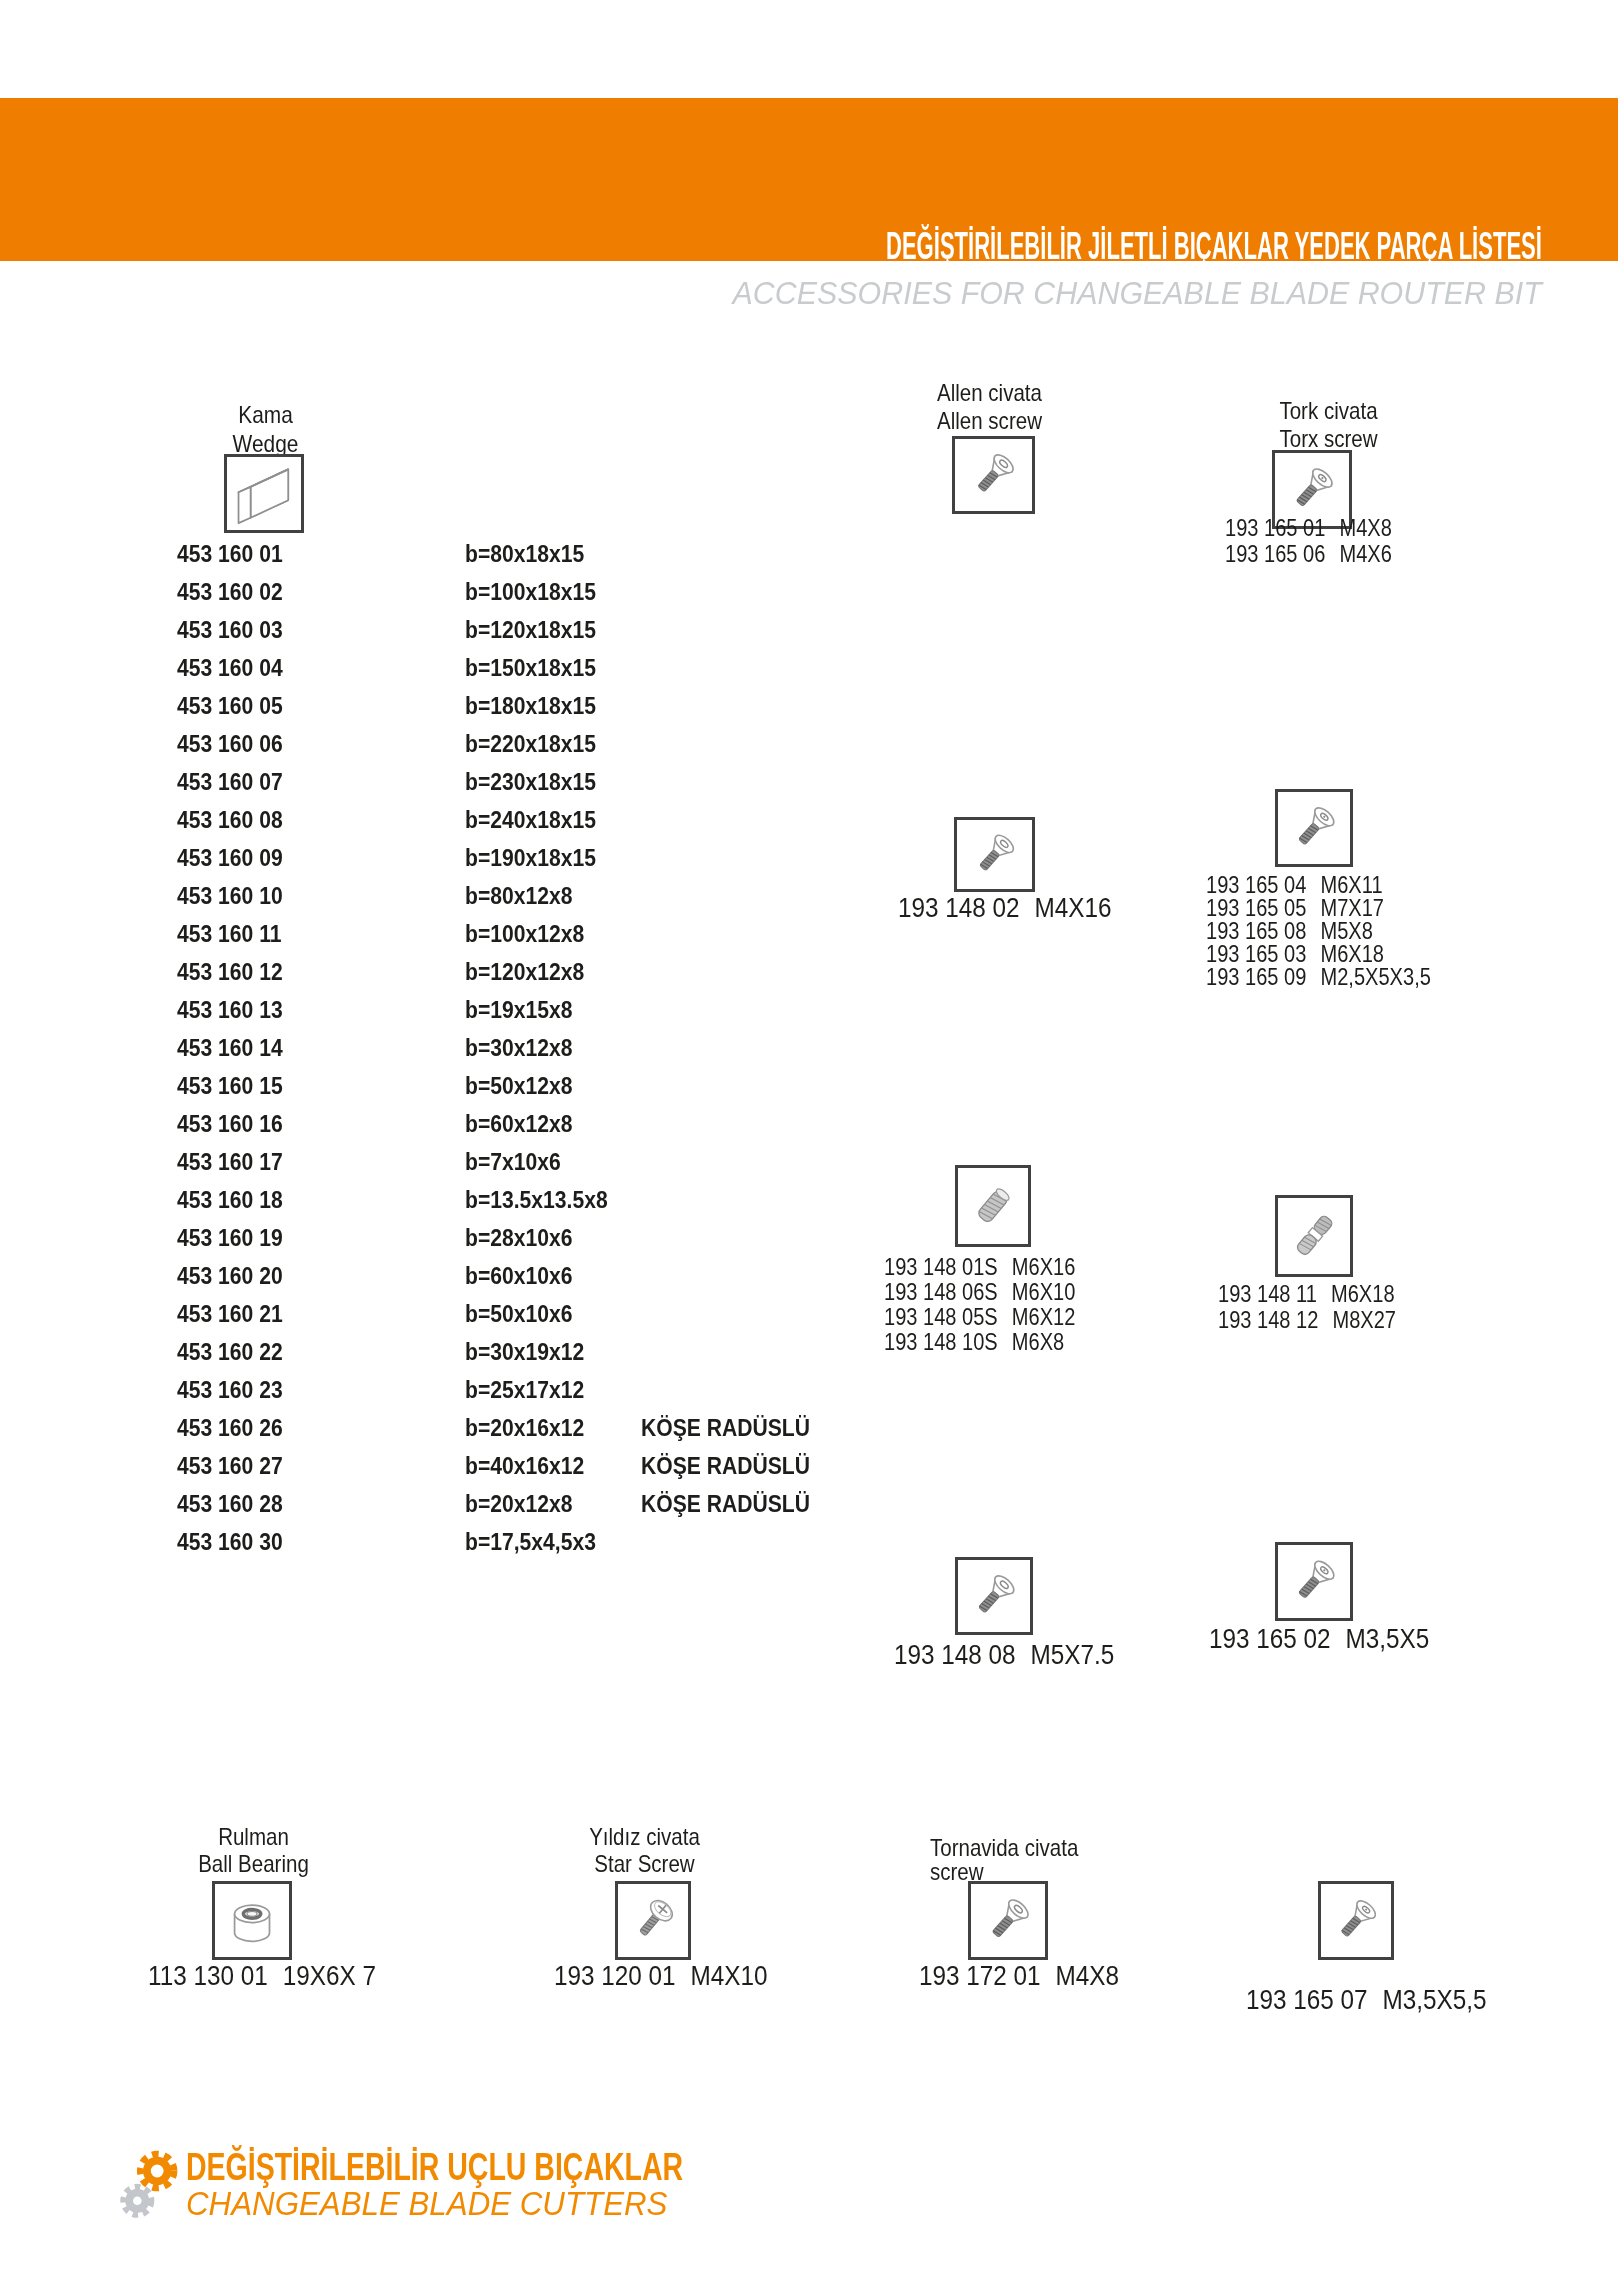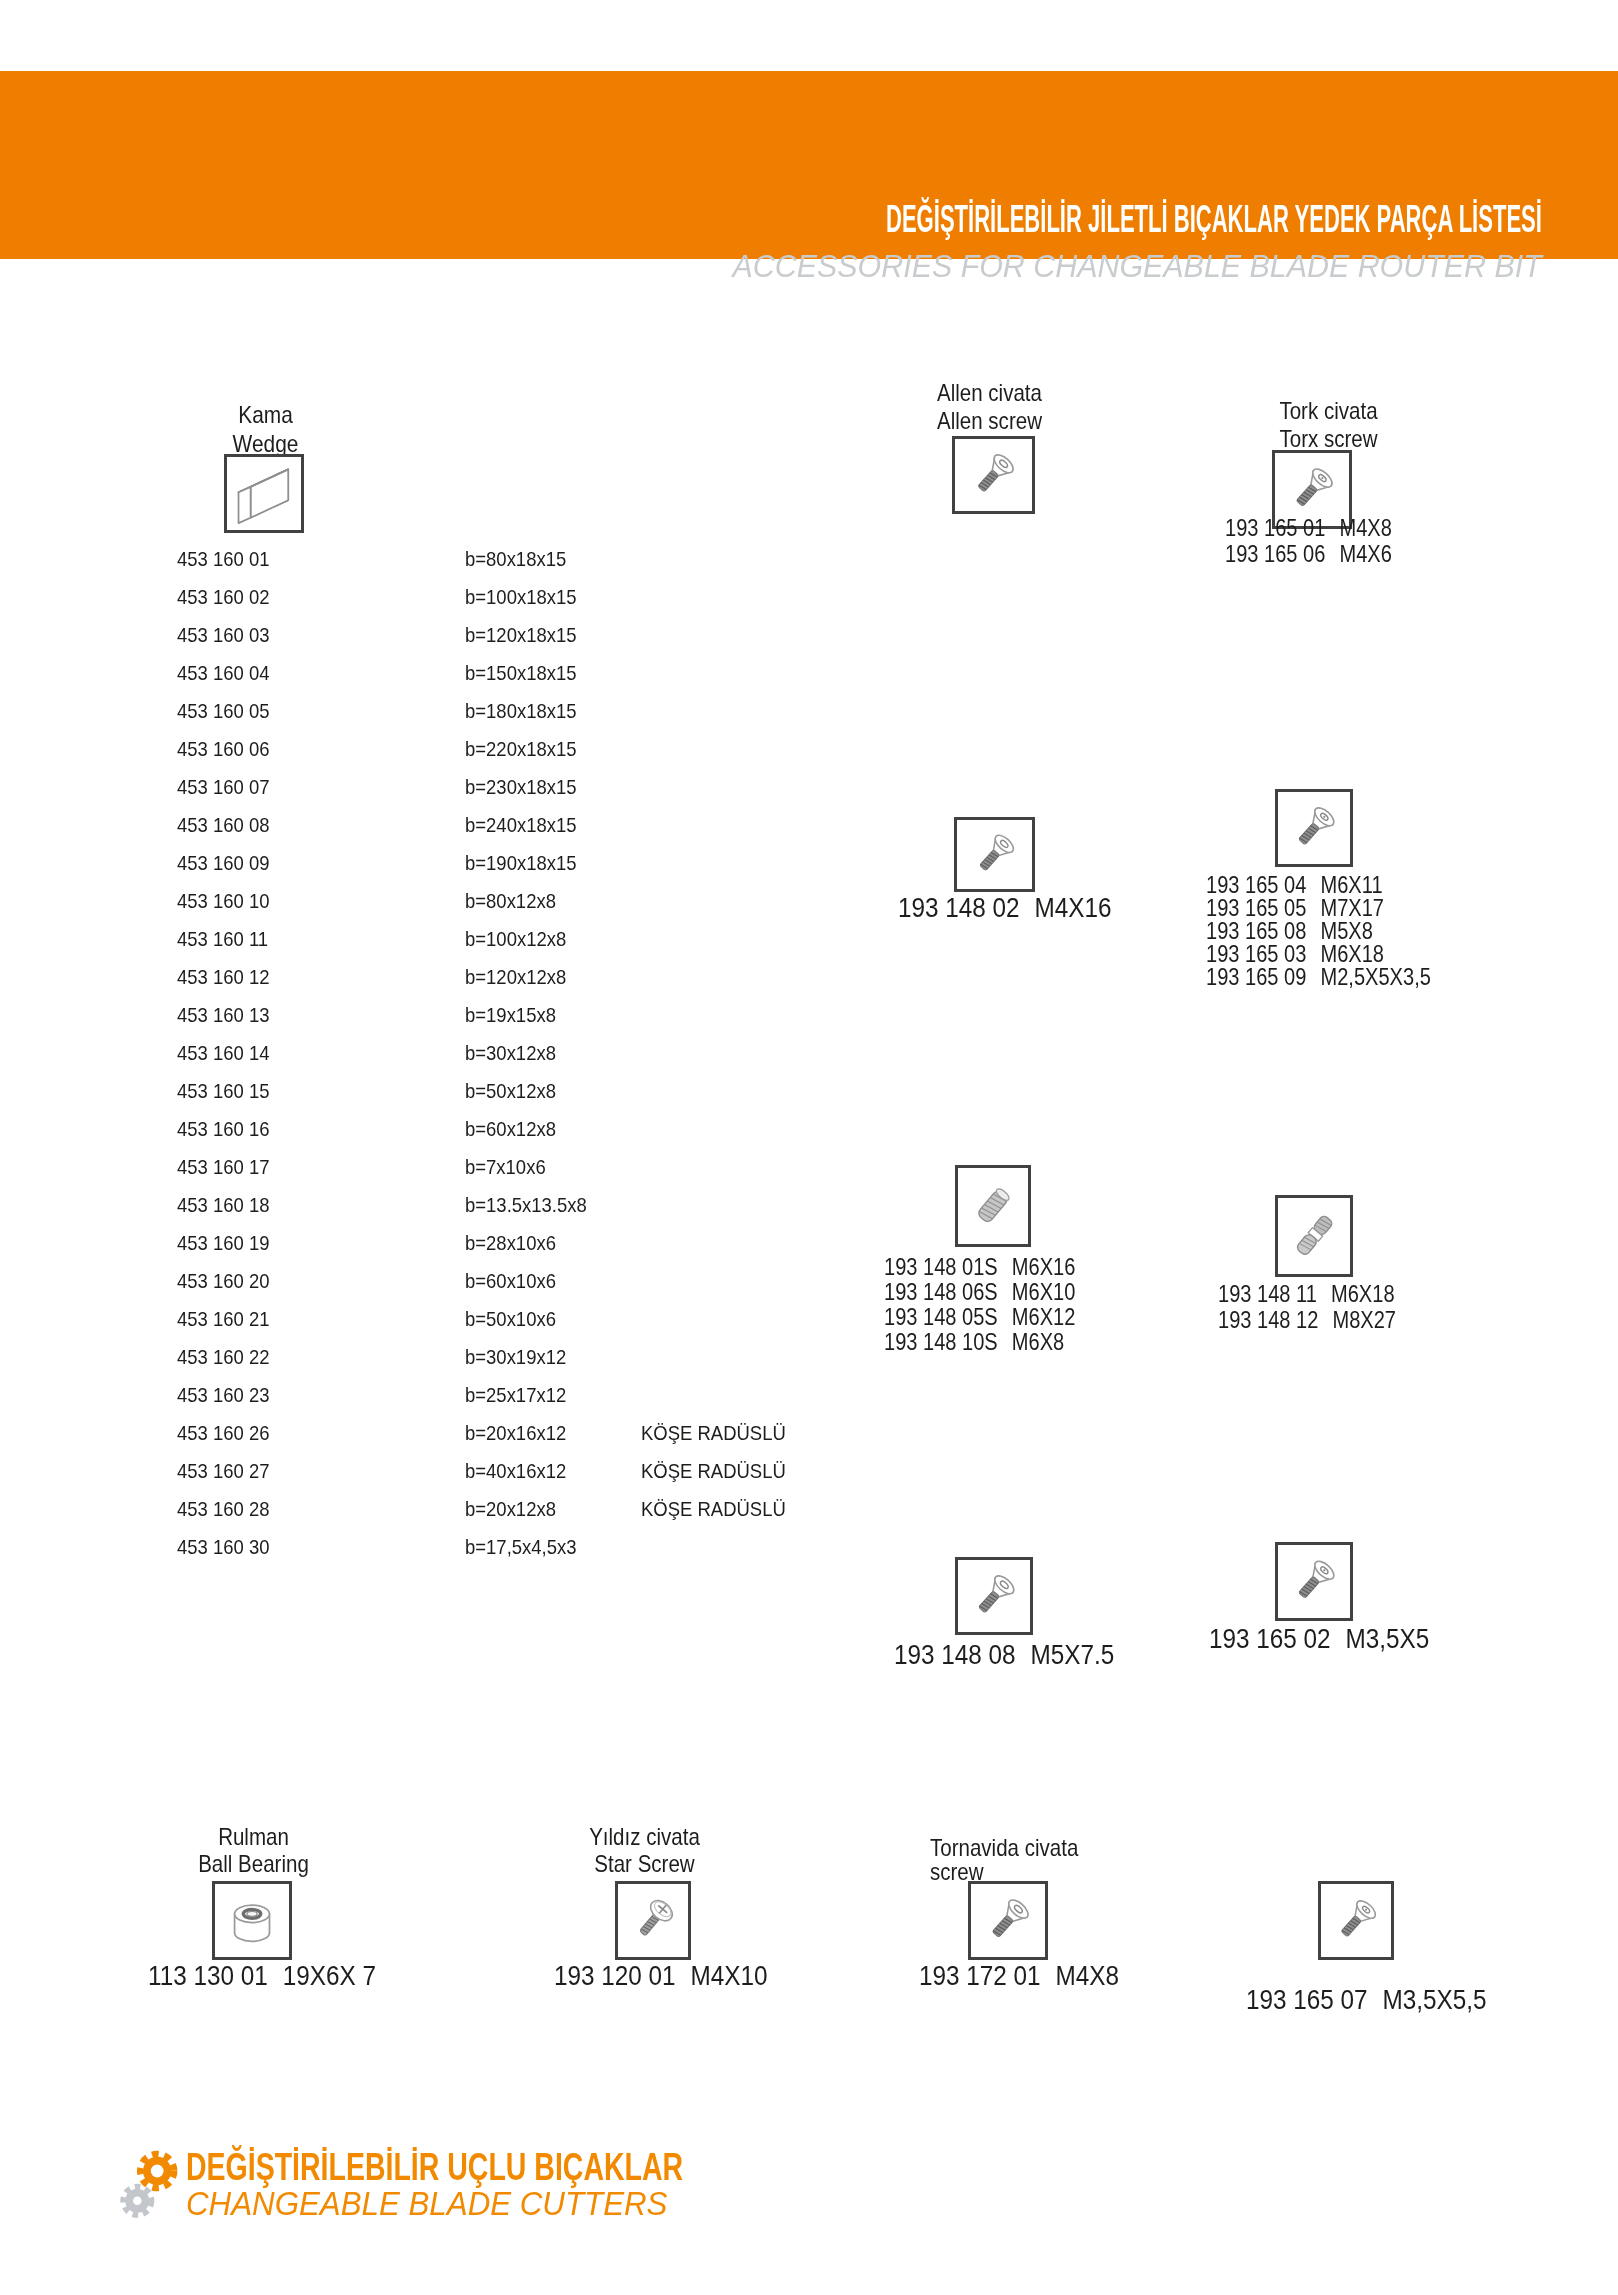--- a/index.html
+++ b/index.html
@@ -1,38 +1,38 @@
 <!DOCTYPE html>
 <html style="font-size:10.2px"><head>
 <meta charset="utf-8">
 <style>
   html,body { margin:0; padding:0; background:#ffffff; }
   .page { position:relative; width:1618px; height:2295px; background:#fff;
           font-family:"Liberation Sans", sans-serif; color:#1d1d1b; overflow:hidden; }
 
   
-  .band { position:absolute; left:0; top:71px; width:1618px; height:188px; background:#EE7D00; }
+  .band { position:absolute; left:0; top:98px; width:1618px; height:163px; background:#EE7D00; }
   .band-title { position:absolute; right:76px; top:127px; font-size:38px; font-weight:bold;
                 color:#ffffff; white-space:nowrap; transform:scaleX(0.58); transform-origin:100% 50%; }
   .band-sub   { position:absolute; right:76px; top:177px; font-size:32px; font-style:italic;
                 color:#C9CCCE; white-space:nowrap; transform:scaleX(0.95); transform-origin:100% 50%; }
 
   
   .sec-label { position:absolute; text-align:center; font-size:23.6px; line-height:28px;
                transform:scaleX(0.87); transform-origin:50% 0; white-space:nowrap; color:#1d1d1b; }
   .sec-label.left { text-align:left; transform-origin:0 0; }
 
   
   .ibox { position:absolute; background:#fff; border:3.2px solid #414141; box-sizing:border-box;
           display:flex; align-items:center; justify-content:center; }
   .ibox svg { width:92%; height:92%; }
 
   
   .kama-list { position:absolute; left:177px; top:540px; }
-  .krow { display:flex; align-items:center; height:38px; font-size:21px; white-space:nowrap; }
+  .krow { display:flex; height:38px; font-size:24px; white-space:nowrap;font-weight:bold; }
   .krow span { display:block; transform:scaleX(0.88); transform-origin:0 50%; }
   .kc { width:288px; }
   .ks { width:176px; }
 
   
   .plist { position:absolute; white-space:nowrap; }
   .prow  { font-size:23.6px; transform:scaleX(0.85); transform-origin:0 50%; }
   .plist.cap .prow { font-size:27px; transform:scaleX(0.9); }
   .psp { margin-left:16.6px; }
 

